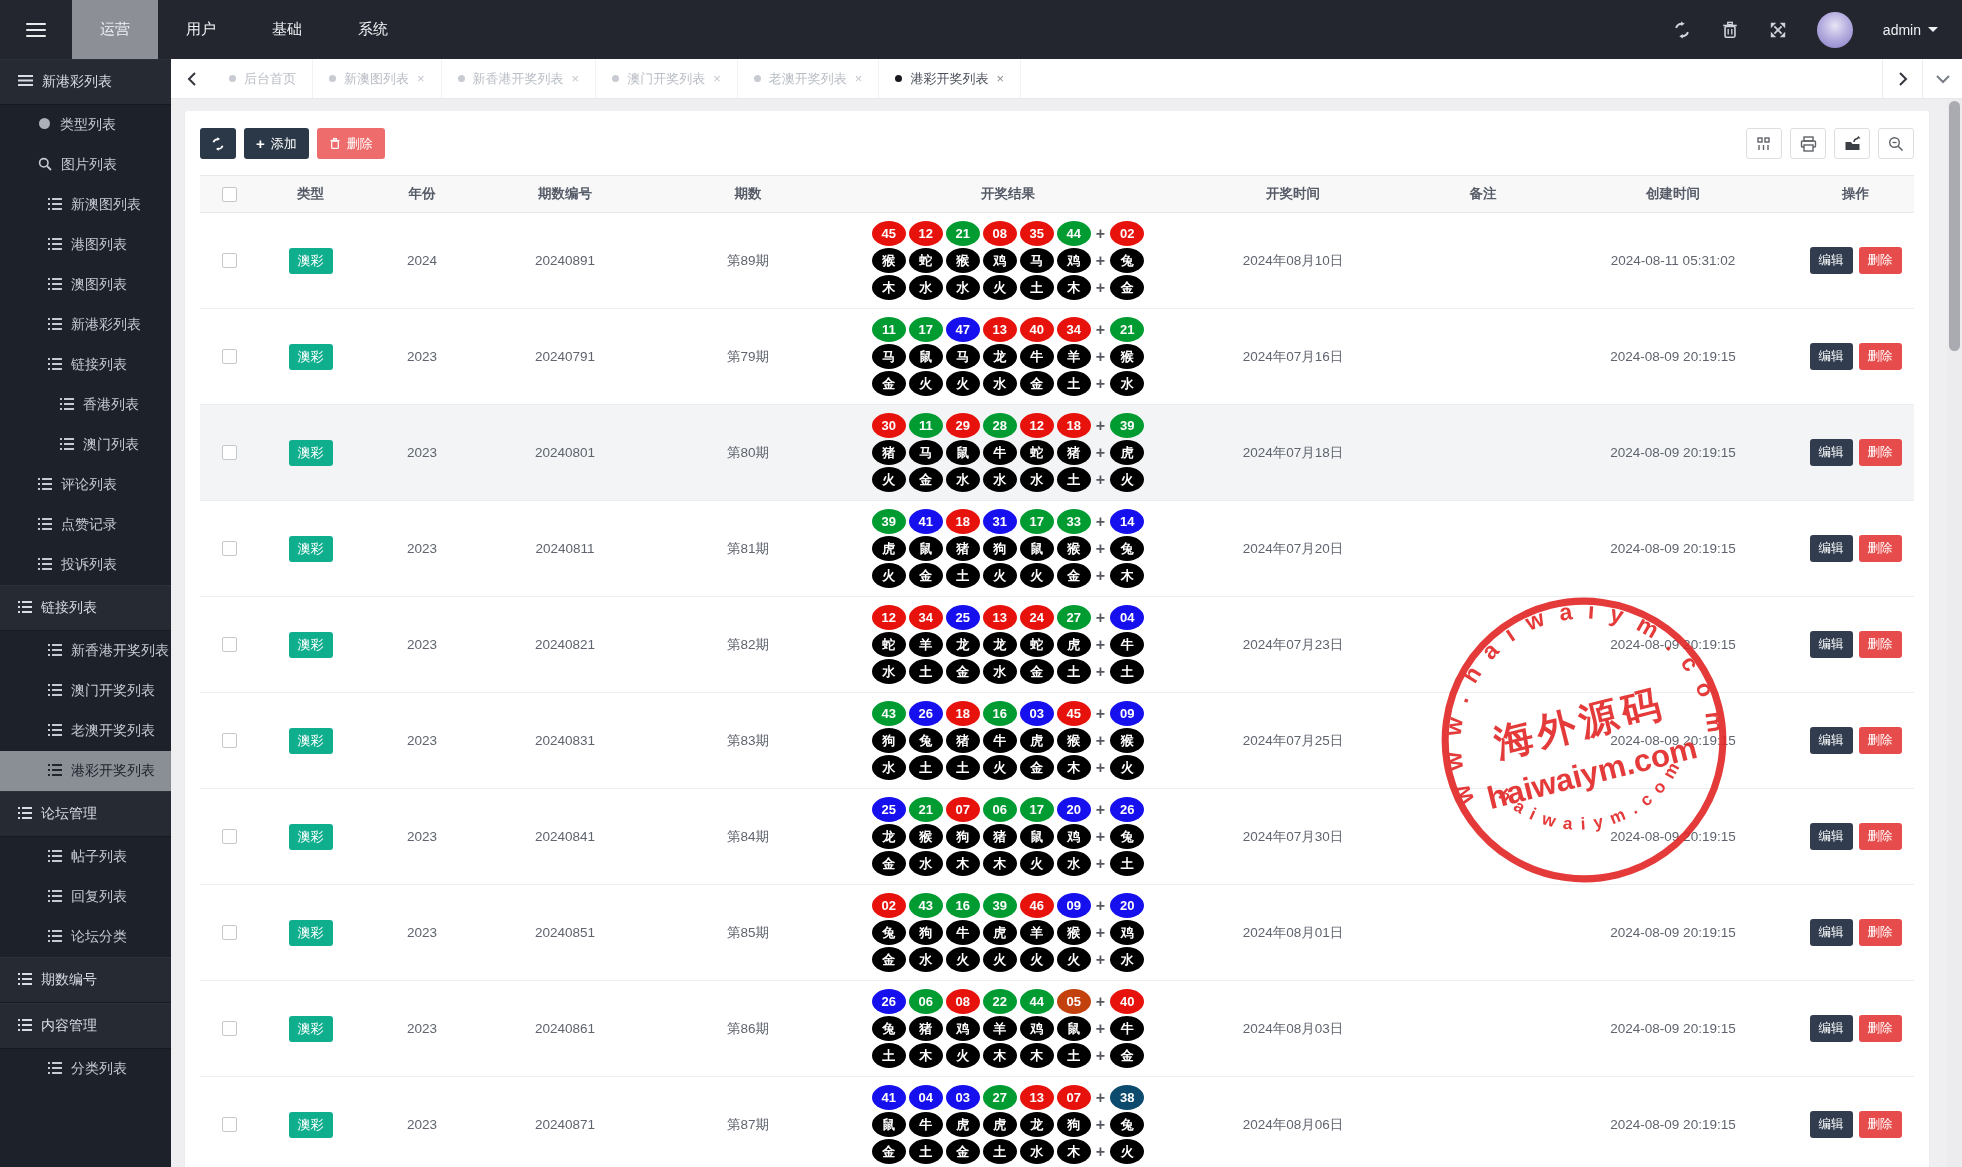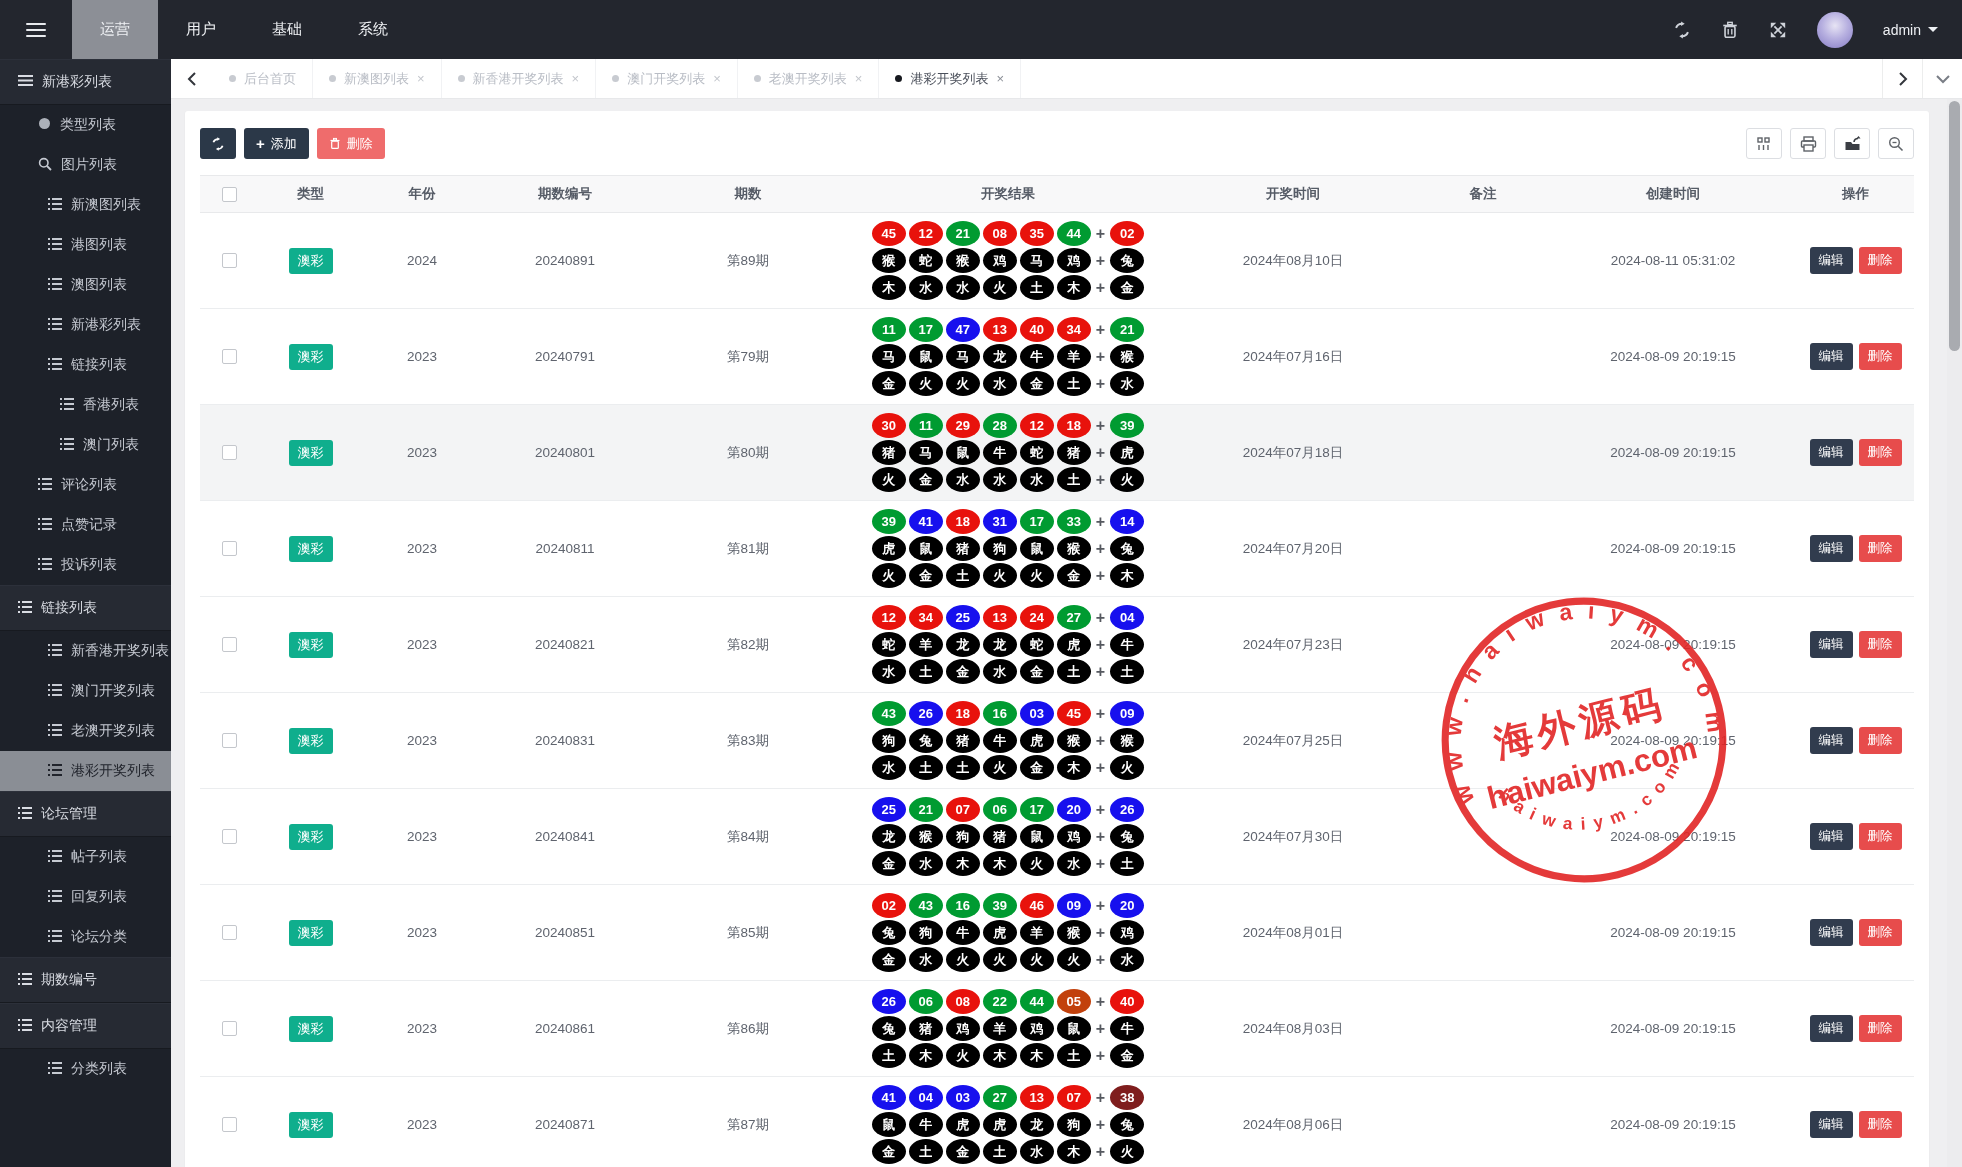--- a/index.html
+++ b/index.html
@@ -1017,21 +1017,21 @@
               <td>
                 <div>
                   <div class="ball-line">
                     <span class="ball" style="background: rgb(23, 16, 238);">41</span>
                     <span class="ball" style="background: rgb(23, 16, 238);">04</span>
                     <span class="ball" style="background: rgb(23, 16, 238);">03</span>
                     <span class="ball" style="background: rgb(0, 155, 49);">27</span>
                     <span class="ball" style="background: rgb(232, 18, 12);">13</span>
                     <span class="ball" style="background: rgb(232, 18, 12);">07</span>
                     <span class="plus">+</span>
-                    <span class="ball" style="background: #7f1d1d;">38</span>
+                    <span class="ball" style="background: #0c4a6e;">38</span>
                   </div>
                   <div class="ball-line">
                     <span class="ball" style="background: rgb(0, 0, 0);">鼠</span>
                     <span class="ball" style="background: rgb(0, 0, 0);">牛</span>
                     <span class="ball" style="background: rgb(0, 0, 0);">虎</span>
                     <span class="ball" style="background: rgb(0, 0, 0);">虎</span>
                     <span class="ball" style="background: rgb(0, 0, 0);">龙</span>
                     <span class="ball" style="background: rgb(0, 0, 0);">狗</span>
                     <span class="plus">+</span>
                     <span class="ball" style="background: rgb(0, 0, 0);">兔</span>

